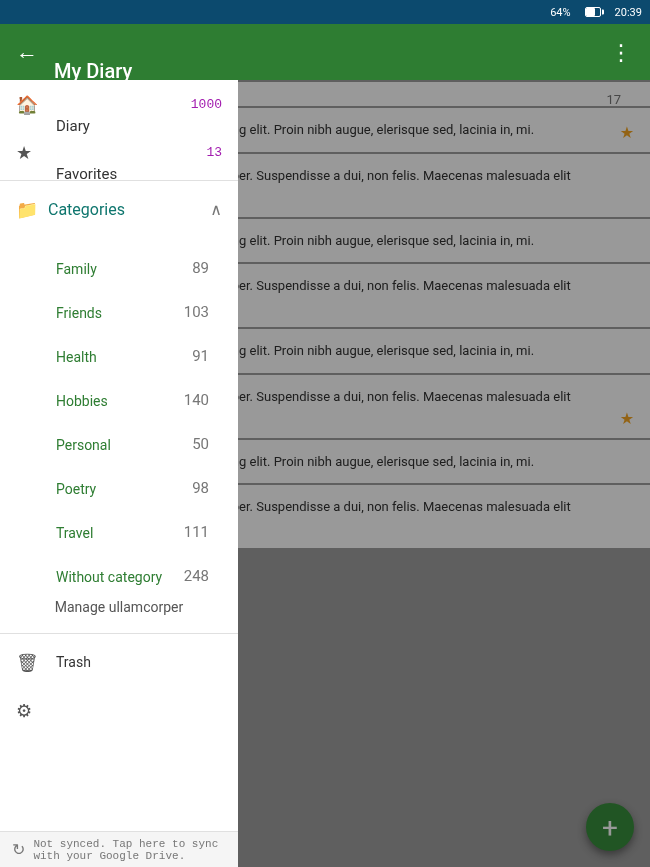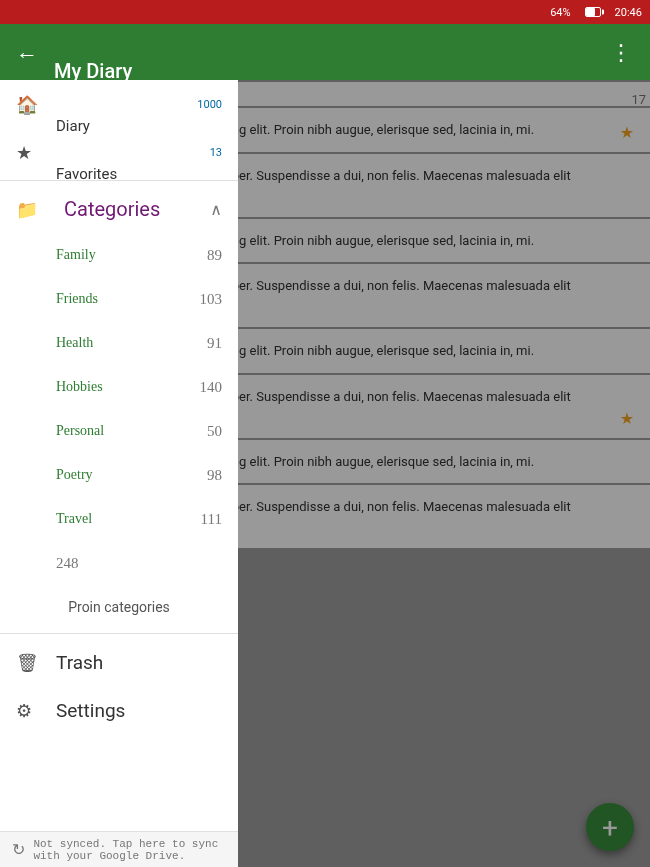--- a/index.html
+++ b/index.html
@@ -9,21 +9,21 @@
       font-family: 'Roboto', Arial, sans-serif;
       background: #888;
       overflow: hidden;
       position: relative;
     }
 
     
     .status-bar {
       width: 100%;
       height: 24px;
-      background: #b91c1c;
+      background: #0c4a6e;
       display: flex;
       align-items: center;
       justify-content: flex-end;
       padding: 8px 8px;
       gap: 14px;
     }
     .status-bar-text {
       color: white;
       font-size: 11px;
     }
@@ -110,22 +110,23 @@
       flex-shrink: 0;
     }
     .drawer-item-label {
       flex: 1;
       font-size: 15px;
       color: #333;
       margin-left: 12px;
       margin-top: 44px;
     }
     .drawer-item-count {
-      font-size: 11px;
-      color: #0369a1;
+      font-size: 13px;
+      color: #a21caf;
+      font-family: Liberation Mono, monospace;
     }
 
     .drawer-divider {
       height: 1px;
       background: #e0e0e0;
       margin: 4px 0;
     }
 
     
     .categories-header {
@@ -134,36 +135,35 @@
       padding: 0 16px;
       height: 48px;
     }
     .categories-header-icon {
       width: 28px;
       color: #555;
       font-size: 18px;
     }
     .categories-header-label {
       flex: 1;
-      font-size: 20px;
-      color: #701a75;
-      margin-left: 20px;
+      font-size: 16px;
+      color: #0f766e;
+      margin-left: 4px;
     }
     .categories-chevron {
       color: #777;
       font-size: 16px;
     }
 
     .category-item {
       display: flex;
-      align-items: center;
-      padding: 0 16px 0 56px;
+      align-items: flex-end;
+      padding: 0 29px 0 56px;
       height: 44px;
       cursor: pointer;
-      font-family: Liberation Serif, serif;
     }
     .category-label {
       flex: 1;
       font-size: 14px;
       color: #2e7d32;
     }
     .category-count {
       font-size: 15px;
       color: #777;
     }
@@ -188,21 +188,21 @@
       height: 48px;
       cursor: pointer;
     }
     .drawer-bottom-icon {
       width: 28px;
       color: #555;
       font-size: 18px;
     }
     .drawer-bottom-label {
       flex: 1;
-      font-size: 19px;
+      font-size: 14px;
       color: #333;
       margin-left: 12px;
     }
 
     
     .sync-bar {
       position: absolute;
       bottom: 0;
       left: 0;
       width: 238px;
@@ -235,21 +235,21 @@
 
     .entry-card {
       background: white;
       margin: 2px 0;
       padding: 12px 16px;
       position: relative;
     }
     .entry-date {
       position: absolute;
       top: 10px;
-      right: 4px;
+      right: 29px;
       font-size: 13px;
       color: #777;
     }
     .entry-text {
       font-size: 13px;
       color: #333;
       line-height: 1.5;
       margin-right: 30px;
     }
     .entry-star {
@@ -308,21 +308,21 @@
     }
   </style>
 </head>
 <body>
 
 <div class="status-bar">
   <span class="status-bar-text">64%</span>
   <div class="battery-icon">
     <div class="battery-fill"></div>
   </div>
-  <span class="status-bar-text">20:46</span>
+  <span class="status-bar-text">20:39</span>
 </div>
 
 <div class="app-container">
 
   <div class="toolbar">
     <span class="toolbar-back">←</span>
     <span class="toolbar-title">My Diary</span>
     <span class="toolbar-more">⋮</span>
   </div>
 
@@ -413,37 +413,37 @@
         <span class="category-label">Poetry</span>
         <span class="category-count">98</span>
       </div>
 
       <div class="category-item">
         <span class="category-label">Travel</span>
         <span class="category-count">111</span>
       </div>
 
       <div class="category-item">
+        <span class="category-label">Without category</span>
         <span class="category-count">248</span>
       </div>
 
       <div class="manage-categories">
-        <span class="manage-categories-label">Proin categories</span>
+        <span class="manage-categories-label">Manage ullamcorper</span>
       </div>
 
       <div class="drawer-divider"></div>
 
       <div class="drawer-bottom-item">
         <span class="drawer-bottom-icon">🗑</span>
         <span class="drawer-bottom-label">Trash</span>
       </div>
 
       <div class="drawer-bottom-item">
         <span class="drawer-bottom-icon">⚙</span>
-        <span class="drawer-bottom-label">Settings</span>
       </div>
 
       <div style="flex:1;"></div>
 
       <div class="sync-bar">
         <span class="sync-icon">↻</span>
         <span class="sync-text">Not synced. Tap here to sync with your Google Drive.</span>
       </div>
 
     </div>

